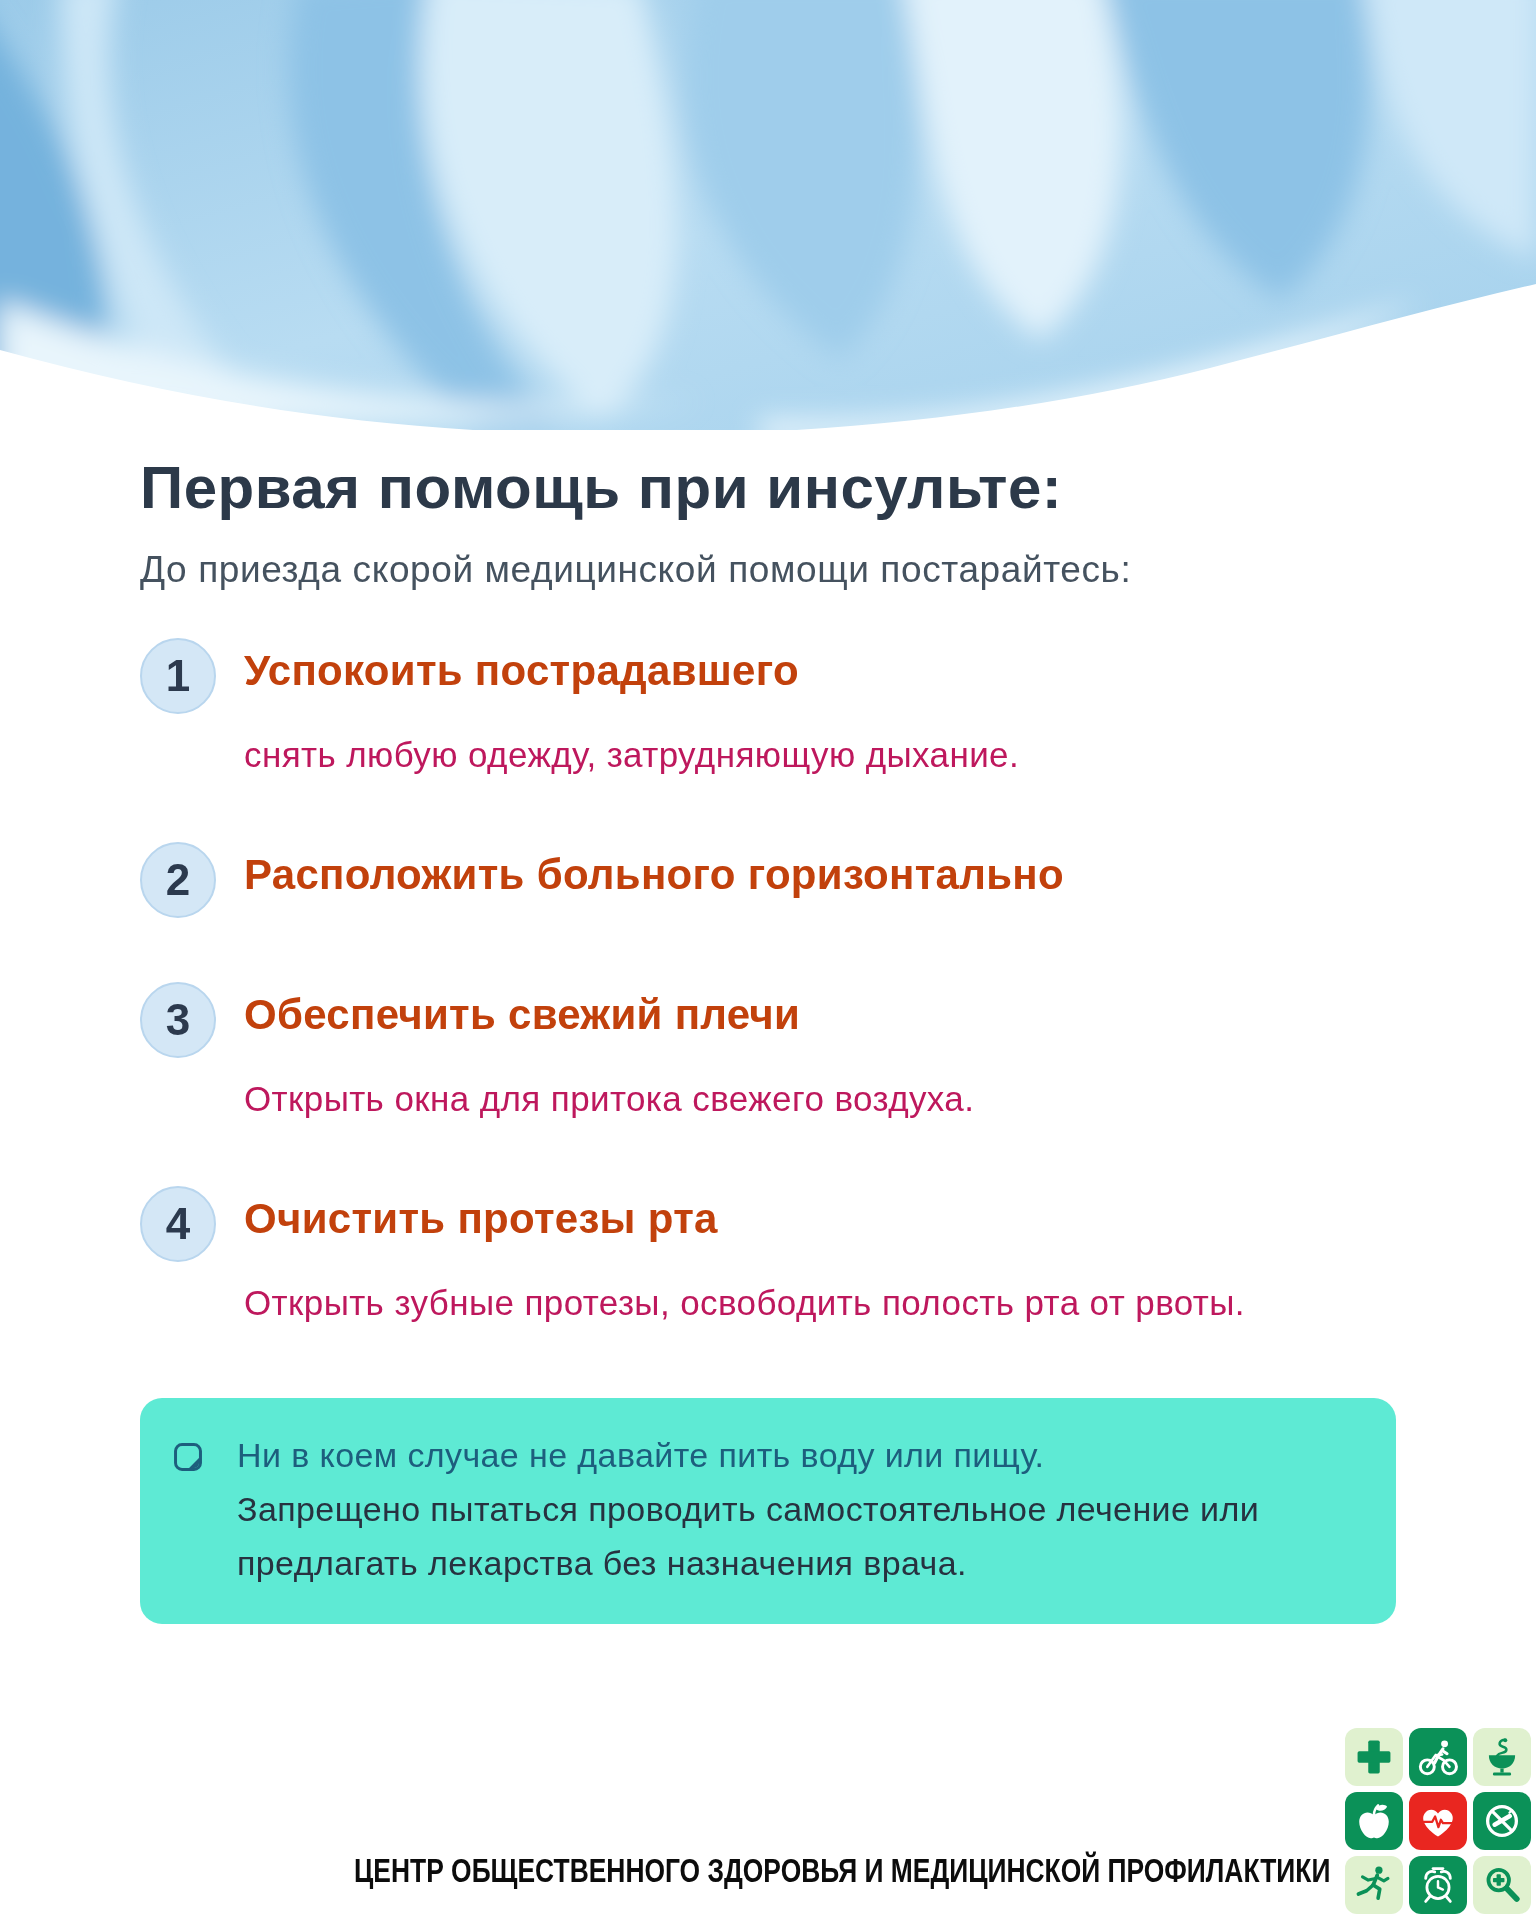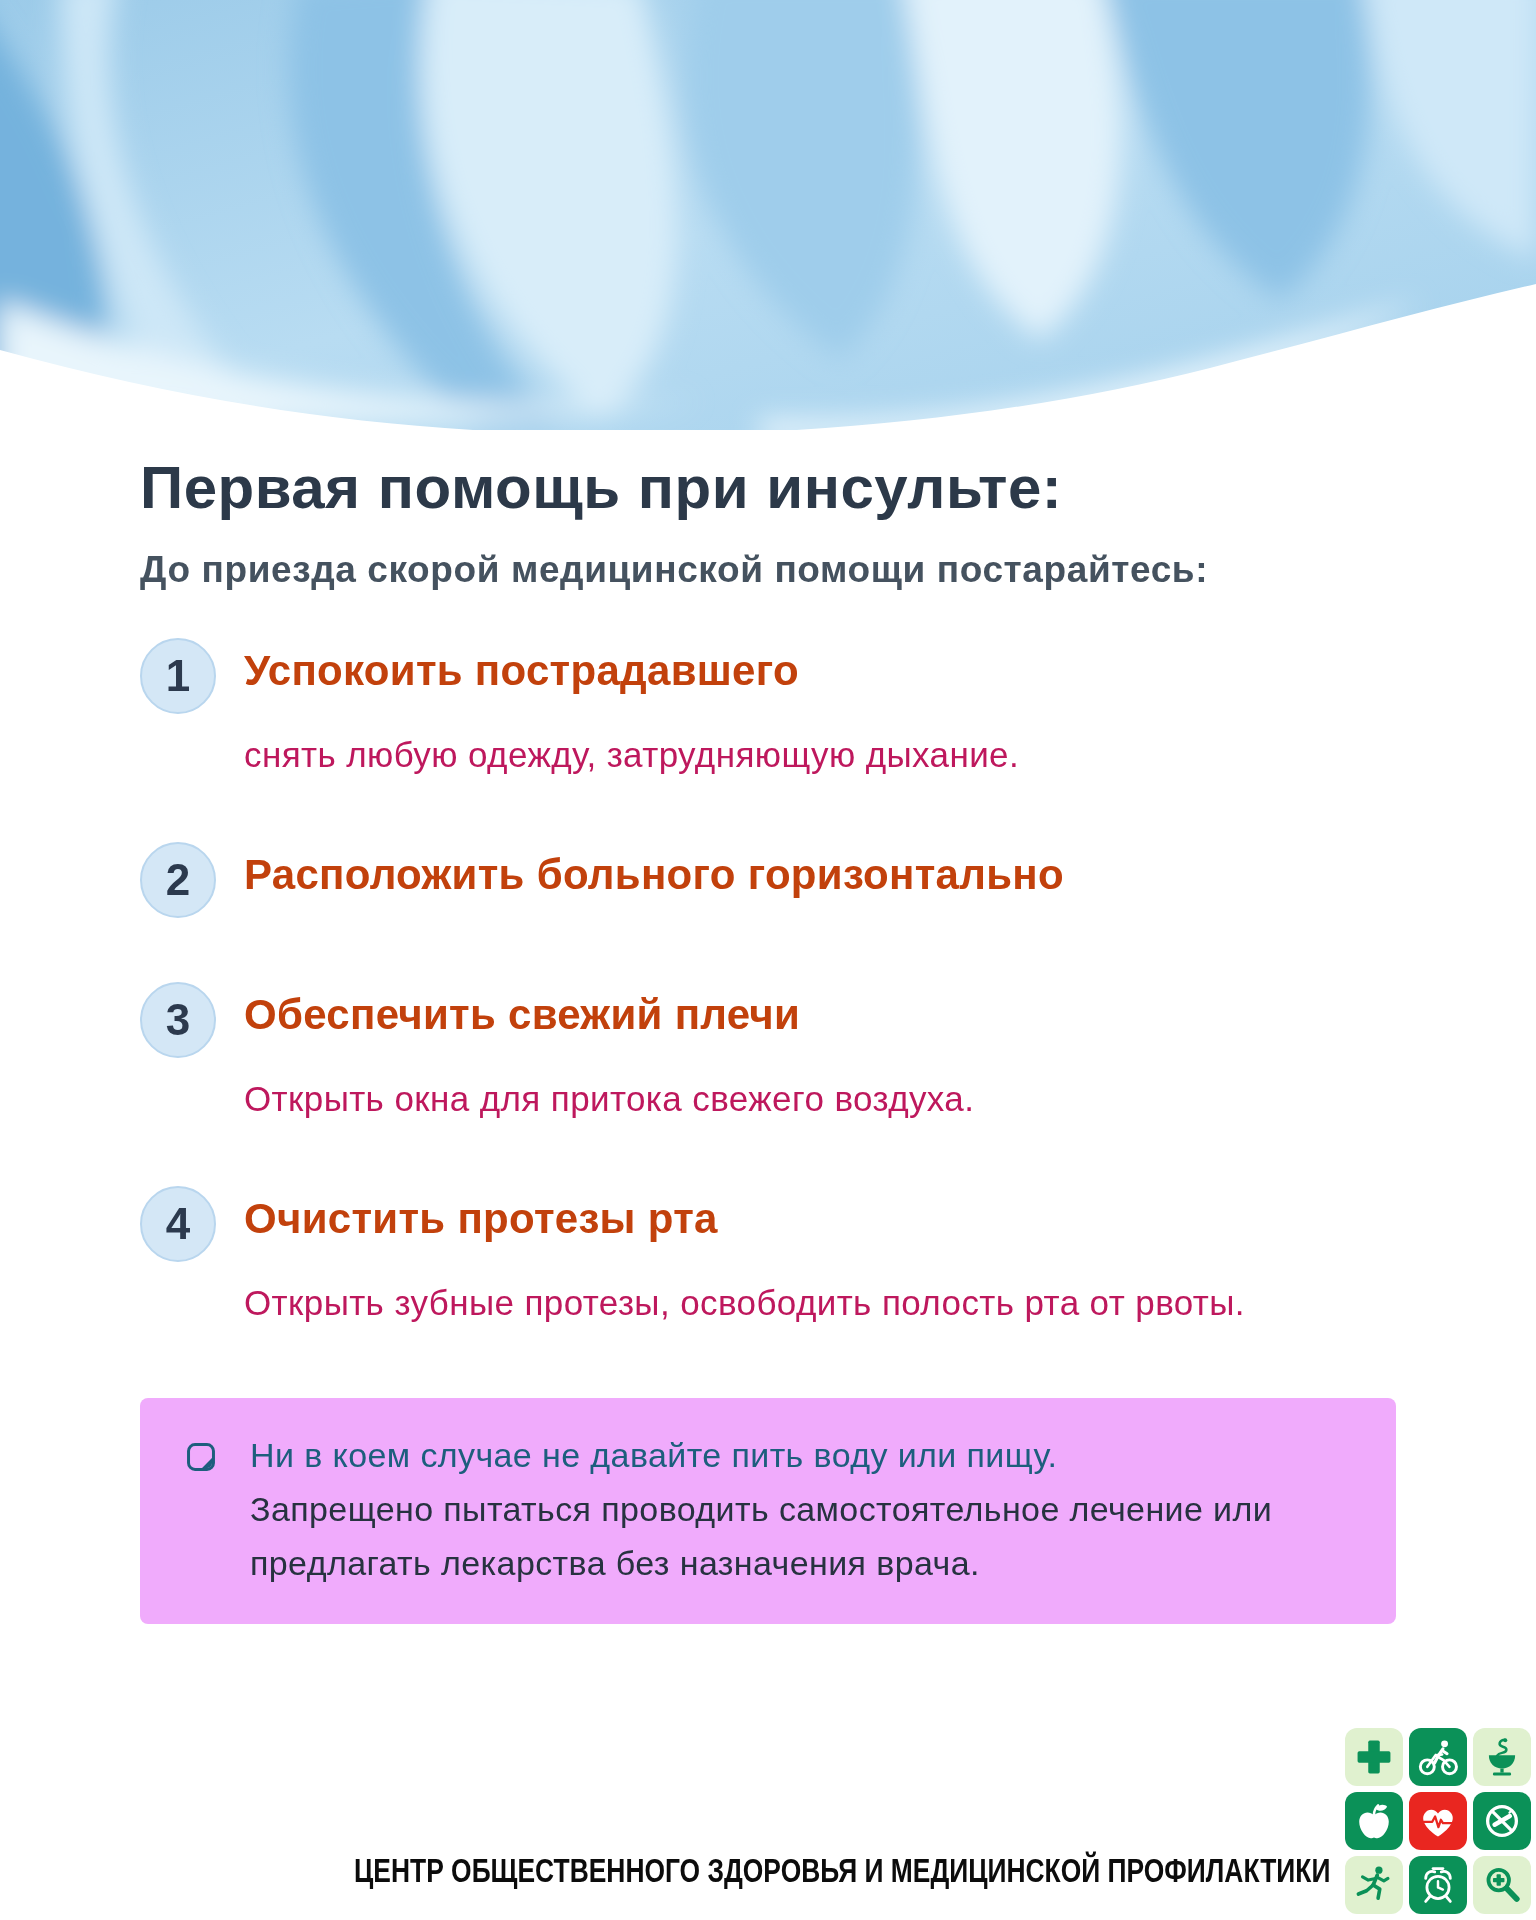--- a/index.html
+++ b/index.html
@@ -7,36 +7,36 @@
     width:1536px;height:1920px;position:relative;background:#ffffff;overflow:hidden;
     font-family:"Liberation Sans", sans-serif;
   }
   .hero{position:absolute;top:0;left:0;width:1536px;height:430px;}
   .hero svg{display:block;}
   .content{position:absolute;top:430px;left:0;width:1536px;padding:22px 140px 0 140px;box-sizing:border-box;}
   .title{
     margin:0;font-size:60px;font-weight:700;color:#2c3949;letter-spacing:0.5px;line-height:72px;
   }
   .subtitle{
-    margin:22px 0 0 0;font-size:37px;font-weight:700;color:#45525f;letter-spacing:0.6px;line-height:48px;
+    margin:22px 0 0 0;font-size:37px;font-weight:400;color:#45525f;letter-spacing:0.6px;line-height:48px;
   }
   .steps{margin-top:52px;}
   .step{display:flex;align-items:flex-start;margin-bottom:72px;}
   .num{
     width:76px;height:76px;border-radius:50%;flex:0 0 76px;margin-top:-8px;
     background:#d4e7f6;border:2px solid #b9d6ee;box-sizing:border-box;
     display:flex;align-items:center;justify-content:center;
     font-size:44px;font-weight:700;color:#2c3a4e;
   }
   .step-body{margin-left:28px;}
   .step-heading{font-size:42px;font-weight:700;color:#c2410c;line-height:50px;letter-spacing:0.3px;}
   .step-desc{margin-top:36px;font-size:35px;font-weight:400;color:#be185d;line-height:46px;letter-spacing:0.4px;}
   .warning{
-    margin-top:32px;background:#f0abfc;border-radius:8px;
-    padding:30px 56px 34px 36px;display:flex;align-items:flex-start;
+    margin-top:32px;background:#5eead4;border-radius:22px;
+    padding:30px 56px 34px 23px;display:flex;align-items:flex-start;
   }
   .note-icon{flex:0 0 44px;margin-top:12px;margin-left:8px;}
   .warning-text{margin-left:22px;font-size:34px;line-height:54px;letter-spacing:0.4px;}
   .w1{display:block;color:#1d5e7d;font-weight:500;}
   .w2{display:block;color:#273240;font-weight:500;}
   .footer-text{
     position:absolute;right:206px;bottom:30px;white-space:nowrap;
     font-size:33px;font-weight:600;color:#0c0c0c;letter-spacing:0px;
     transform:scaleX(0.8);transform-origin:100% 100%;
   }

